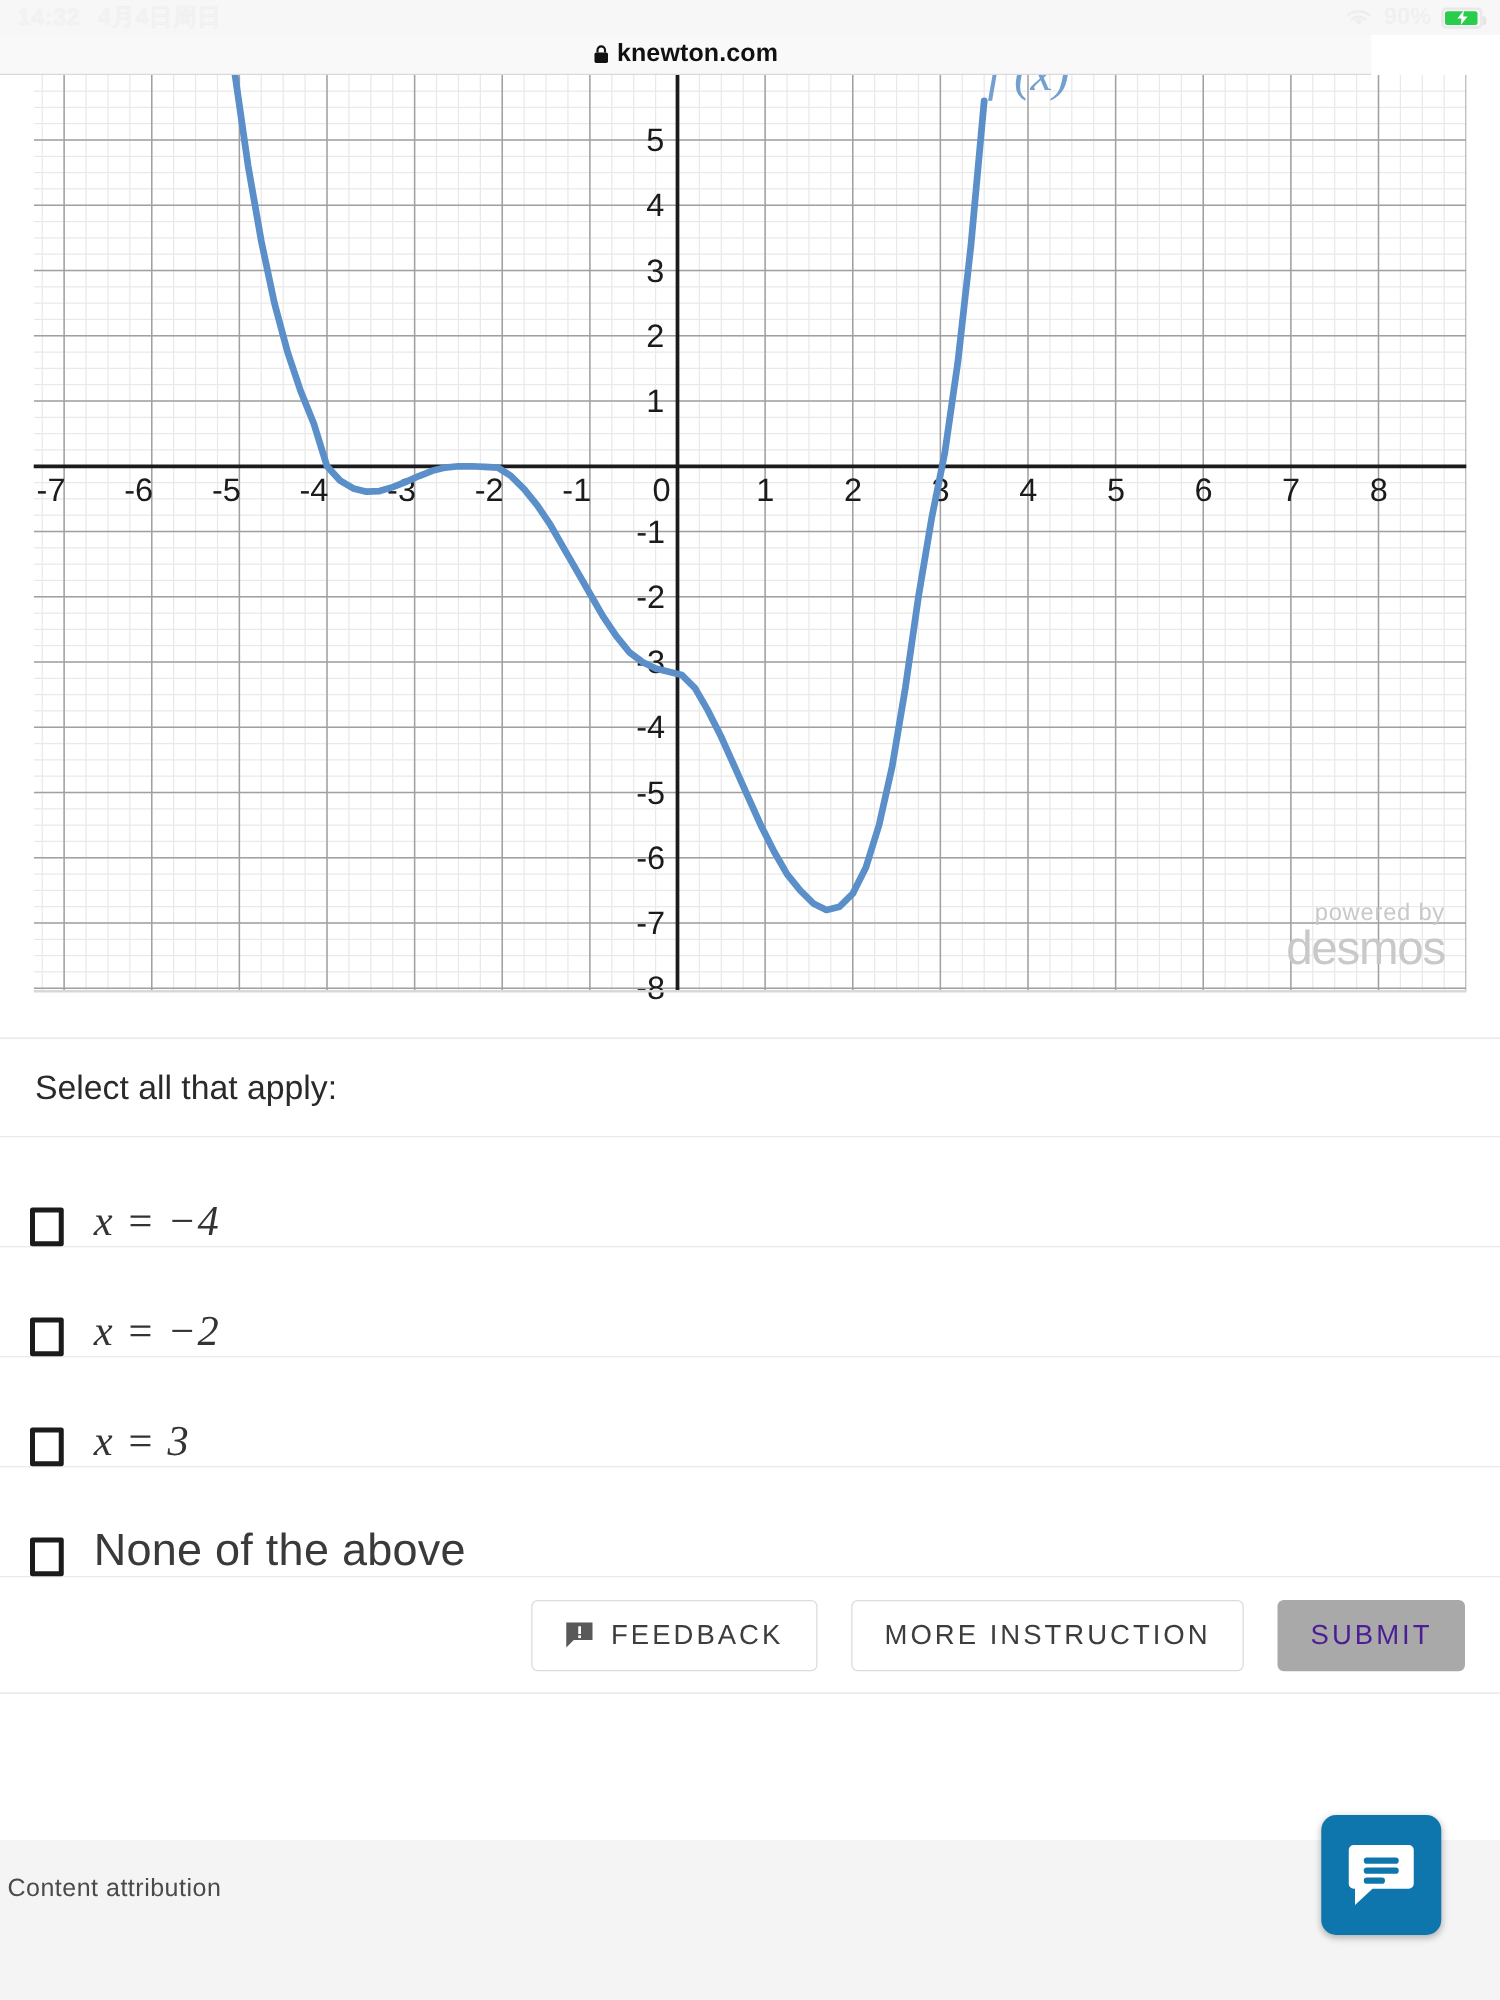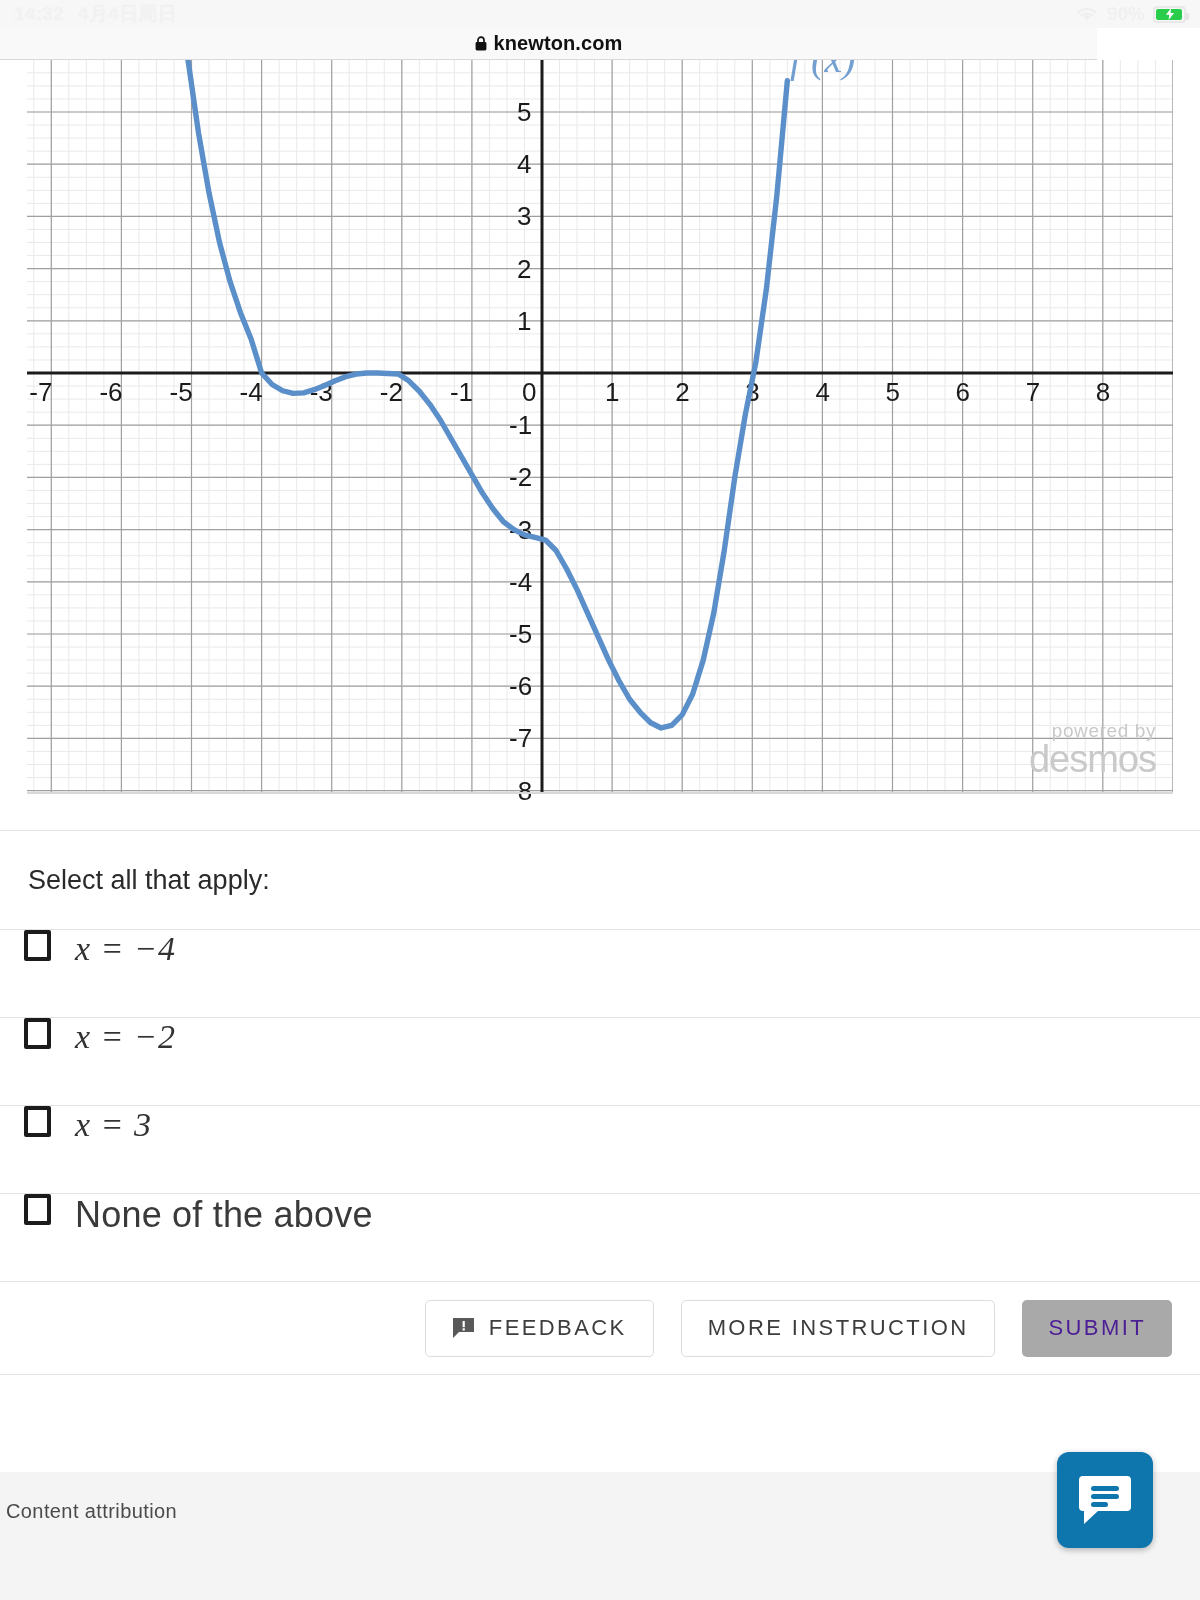--- a/index.html
+++ b/index.html
@@ -59,28 +59,28 @@
     position:absolute; right:44px; bottom:50px;
     text-align:right; pointer-events:none; user-select:none;
   }
   .wm-top { font-size:19px; color:#c9c9c9; letter-spacing:.6px; line-height:1; }
   .wm-bot { font-size:38px; color:#c9c9c9; letter-spacing:-1px; line-height:1.05; }
 
   
   .qa-wrap { position:absolute; top:830px; left:0; width:1200px; }
   .prompt-row {
     border-top:1px solid #e3e3e3; border-bottom:1px solid #e3e3e3;
-    height:100px; display:flex; align-items:center; padding-left:28px;
+    height:80px; display:flex; align-items:center; padding-left:28px;
     background:#fff;
   }
   .prompt-text { font-size:27px; color:#2a2a2a; }
 
   .choice-row {
     border-bottom:1px solid #e3e3e3;
-    height:88px; display:flex; align-items:flex-start; padding-left:24px; gap:24px;
+    height:88px; display:flex; align-items:flex-end; padding-left:24px; gap:24px;
     background:#fff; cursor:pointer;
   }
   .cbox {
     width:27px; height:31px; border:4px solid #1b1b1b; border-radius:2px;
     background:#fff; flex:none;
   }
   .choice-math {
     font-family:"Liberation Serif", serif; font-style:italic;
     font-size:34px; color:#333; letter-spacing:1px;
   }

